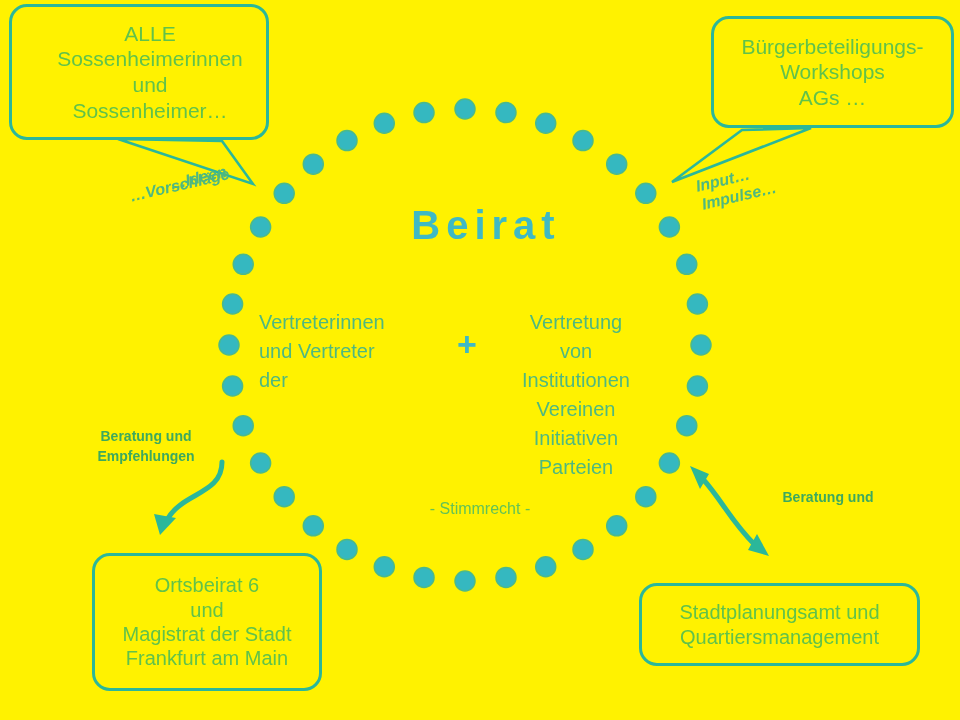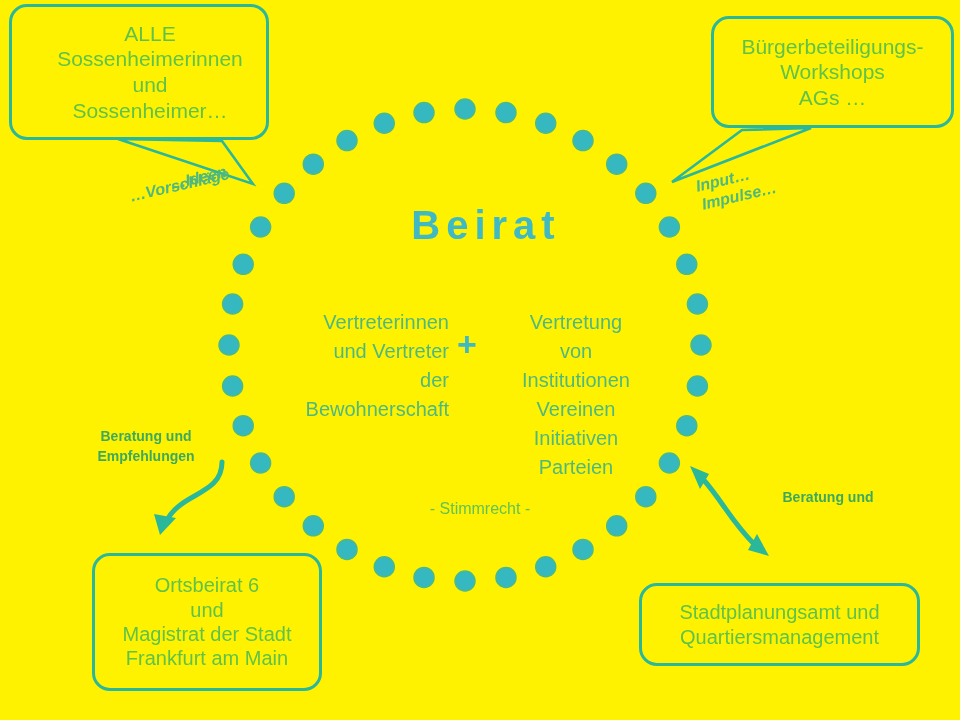--- a/index.html
+++ b/index.html
@@ -72,21 +72,21 @@
     font-weight: bold;
     letter-spacing: 6px;
     color: #3fb9c4;
     z-index: 7;
     padding-left: 6px;
   }
   #col-left {
     position: absolute;
     left: 259px; top: 308px;
     width: 190px;
-    text-align: right;
+    text-align: left;
     font-size: 20px;
     line-height: 1.45;
     color: #4fb87f;
     z-index: 7;
   }
   #col-right {
     position: absolute;
     left: 481px; top: 308px;
     width: 190px;
     text-align: center;
@@ -242,21 +242,20 @@
   </div>
   <div class="tail-label" id="label-input">Input…</div>
   <div class="tail-label" id="label-impulse">Impulse…</div>
 
   <div id="beirat-title">Beirat</div>
 
   <div id="col-left">
     <div>Vertreterinnen</div>
     <div>und Vertreter</div>
     <div>der</div>
-    <div>Bewohnerschaft</div>
   </div>
 
   <div id="plus-sign">+</div>
 
   <div id="col-right">
     <div>Vertretung</div>
     <div>von</div>
     <div>Institutionen</div>
     <div>Vereinen</div>
     <div>Initiativen</div>

